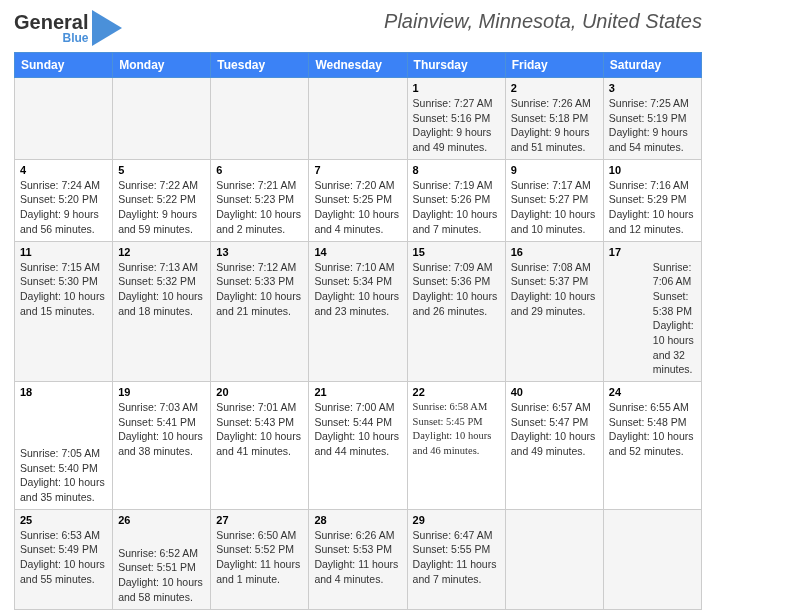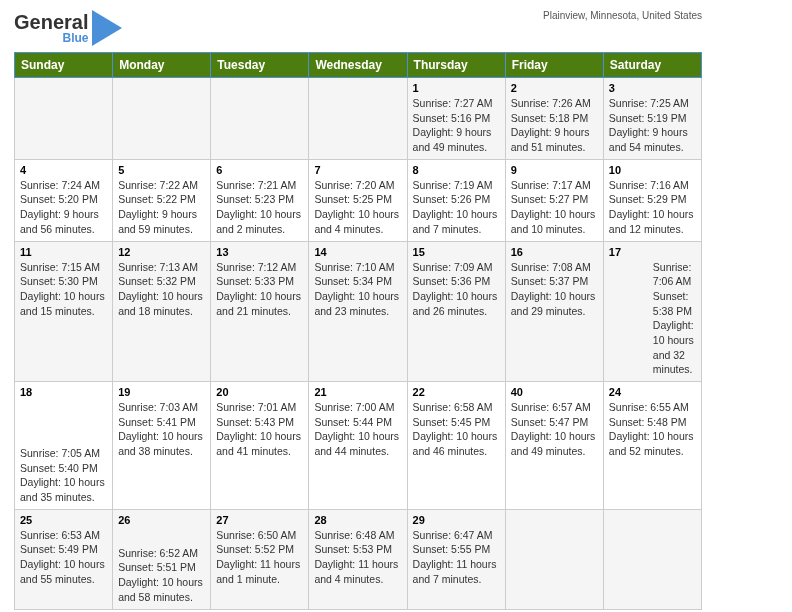--- a/index.html
+++ b/index.html
@@ -27,30 +27,31 @@
     }
     .title-block {
       text-align: right;
     }
     .main-title {
       font-size: 36px;
       font-weight: bold;
       color: #333;
     }
     .sub-title {
-      font-size: 10px;
+      font-size: 20px;
       color: #555;
+      font-style: italic;
     }
     table {
       width: 100%;
       border-collapse: collapse;
       font-size: 10.5px;
     }
     thead tr th {
-      background-color: #4d7c0f;
+      background-color: #3b82f6;
       color: #fff;
       text-align: left;
       padding: 5px 6px;
       font-size: 12px;
       border: 1px solid #4a90d9;
     }
     tbody tr td {
       border: 1px solid #ccc;
       vertical-align: top;
       padding: 4px 5px;
@@ -261,21 +262,21 @@
           </td>
           <td>
             <div class="day-num">21</div>
             <div class="day-info" style="white-space: pre-line;">Sunrise: 7:00 AM
 Sunset: 5:44 PM
 Daylight: 10 hours
 and 44 minutes.</div>
           </td>
           <td>
             <div class="day-num">22</div>
-            <div class="day-info" style="white-space: pre-line;">Sunrise: 6:58 AM
+            <div class="day-info" style="white-space: pre-line; font-family: Liberation Serif, serif;">Sunrise: 6:58 AM
 Sunset: 5:45 PM
 Daylight: 10 hours
 and 46 minutes.</div>
           </td>
           <td>
             <div class="day-num">40</div>
             <div class="day-info" style="white-space: pre-line;">Sunrise: 6:57 AM
 Sunset: 5:47 PM
 Daylight: 10 hours
 and 49 minutes.</div>
@@ -305,21 +306,21 @@
           </td>
           <td>
             <div class="day-num">27</div>
             <div class="day-info" style="white-space: pre-line;">Sunrise: 6:50 AM
 Sunset: 5:52 PM
 Daylight: 11 hours
 and 1 minute.</div>
           </td>
           <td>
             <div class="day-num">28</div>
-            <div class="day-info" style="white-space: pre-line;">Sunrise: 6:48 AM
+            <div class="day-info" style="white-space: pre-line;">Sunrise: 6:26 AM
 Sunset: 5:53 PM
 Daylight: 11 hours
 and 4 minutes.</div>
           </td>
           <td>
             <div class="day-num">29</div>
             <div class="day-info" style="white-space: pre-line;">Sunrise: 6:47 AM
 Sunset: 5:55 PM
 Daylight: 11 hours
 and 7 minutes.</div>

